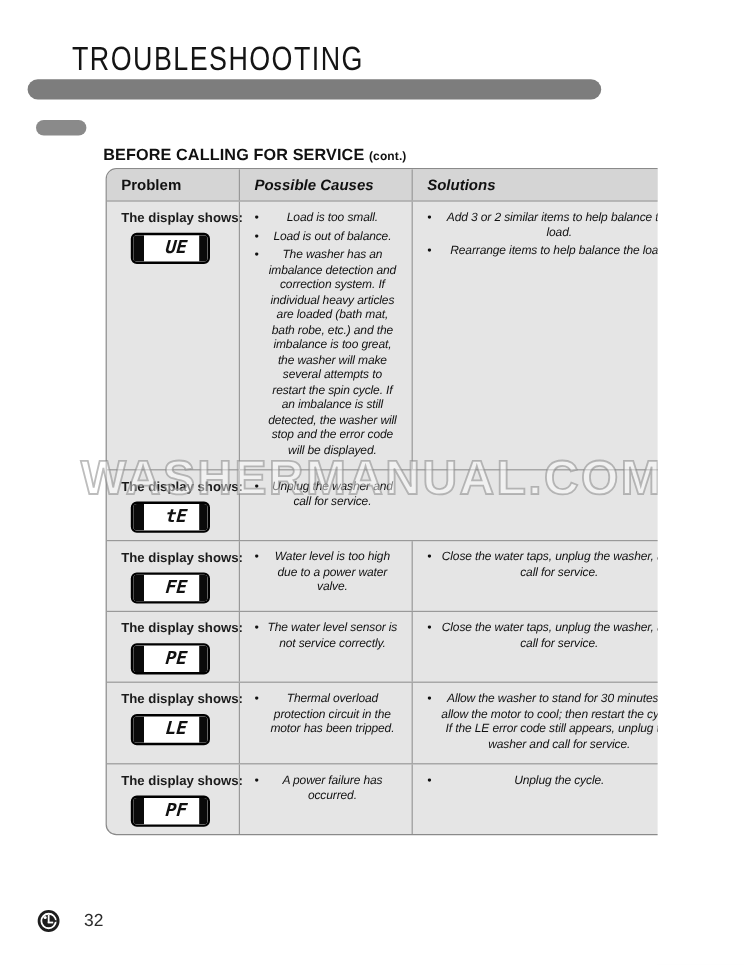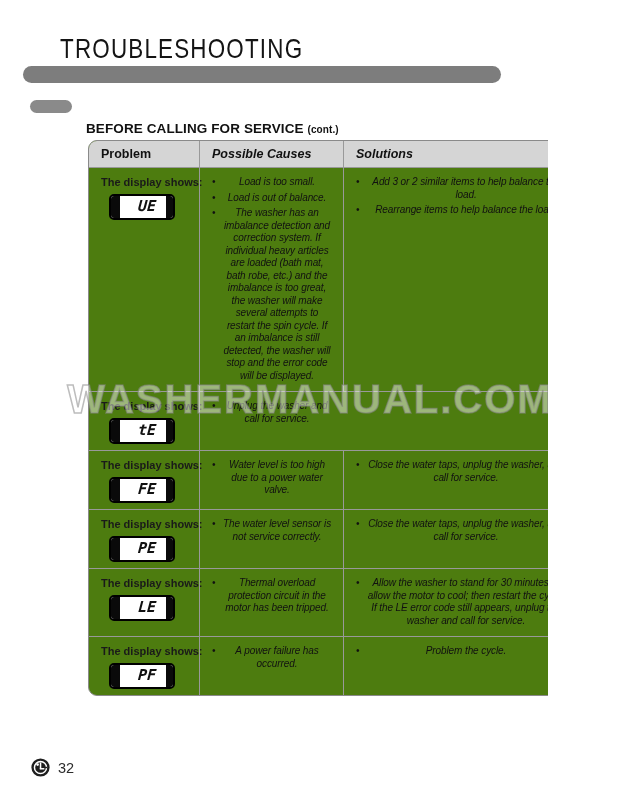--- a/index.html
+++ b/index.html
@@ -23,21 +23,21 @@
     background:#8a8a8a; border-radius:7px; display:inline-block;
   }
   .heading-text {
     position:absolute; left:56px; top:0; font-size:13.5px; font-weight:bold;
     color:#111; white-space:nowrap; letter-spacing:0.1px;margin-top:22px;
   }
   .heading-suffix { font-size:10px; font-weight:bold; }
 
   .tbl {
     position:absolute; left:88px; top:140px; width:490px;
-    border:1px solid #8a8a8a; border-radius:9px; overflow:hidden; background:#4d7c0f;
+    border:1px solid #8a8a8a; border-radius:9px; overflow:hidden; background:#e5e5e5;
   }
   .row { display:grid; grid-template-columns:110px 144px 1fr; }
   .row + .row { border-top:1px solid #999; }
   .cell { padding:8px 10px 6px 12px; }
   .cell + .cell { border-left:1px solid #999;font-style:italic; }
   .head { background:#d5d5d5; }
   .head .cell { padding:6px 8px 6px 12px; }
   .th { font-size:12.5px; font-weight:bold; color:#111; }
   .r0 { min-height:163px; } .r1 { min-height:51px; } .r2 { min-height:45px; }
   .r3 { min-height:48px; } .r4 { min-height:48px; } .r5 { min-height:54px; }
@@ -64,21 +64,21 @@
 
   .watermark {
     position:absolute; left:50px; top:377px; width:520px; text-align:center;
     font-size:40px; font-weight:bold; letter-spacing:2px; white-space:nowrap;
     color:rgba(255,255,255,0.45);
     -webkit-text-stroke:1.5px rgba(135,135,135,0.55);
     z-index:5; pointer-events:none;
   }
   .footer { position:absolute; left:30px; top:757px; display:flex; align-items:center; }
   .lg-logo { width:21px; height:21px; display:block; }
-  .page-number { margin-left:7px; font-size:14.5px; color:#2c2c2c; }
+  .page-number { margin-left:19px; font-size:14.5px; color:#2c2c2c; }
 </style>
 </head>
 <body>
 
 <div class="page">
 
   <div class="title">TROUBLESHOOTING</div>
   <div class="rule-bar"></div>
 
   <div class="section-heading">
@@ -185,21 +185,21 @@
         <div class="lcd">
           <span class="lcd-bar-l"></span>
           <span class="lcd-code">PF</span>
           <span class="lcd-bar-r"></span>
         </div>
       </div>
       <div class="cell bullets">
         <div class="bullet">A power failure has occurred.</div>
       </div>
       <div class="cell bullets">
-        <div class="bullet">Problem the cycle.</div>
+        <div class="bullet">Unplug the cycle.</div>
       </div>
     </div>
 
   </div>
 
   <div class="watermark">WASHERMANUAL.COM</div>
 
   <div class="footer">
     <svg class="lg-logo" viewBox="0 0 24 24" xmlns="http://www.w3.org/2000/svg">
       <circle cx="12" cy="12" r="10.4" fill="#1e1e1e"></circle>

